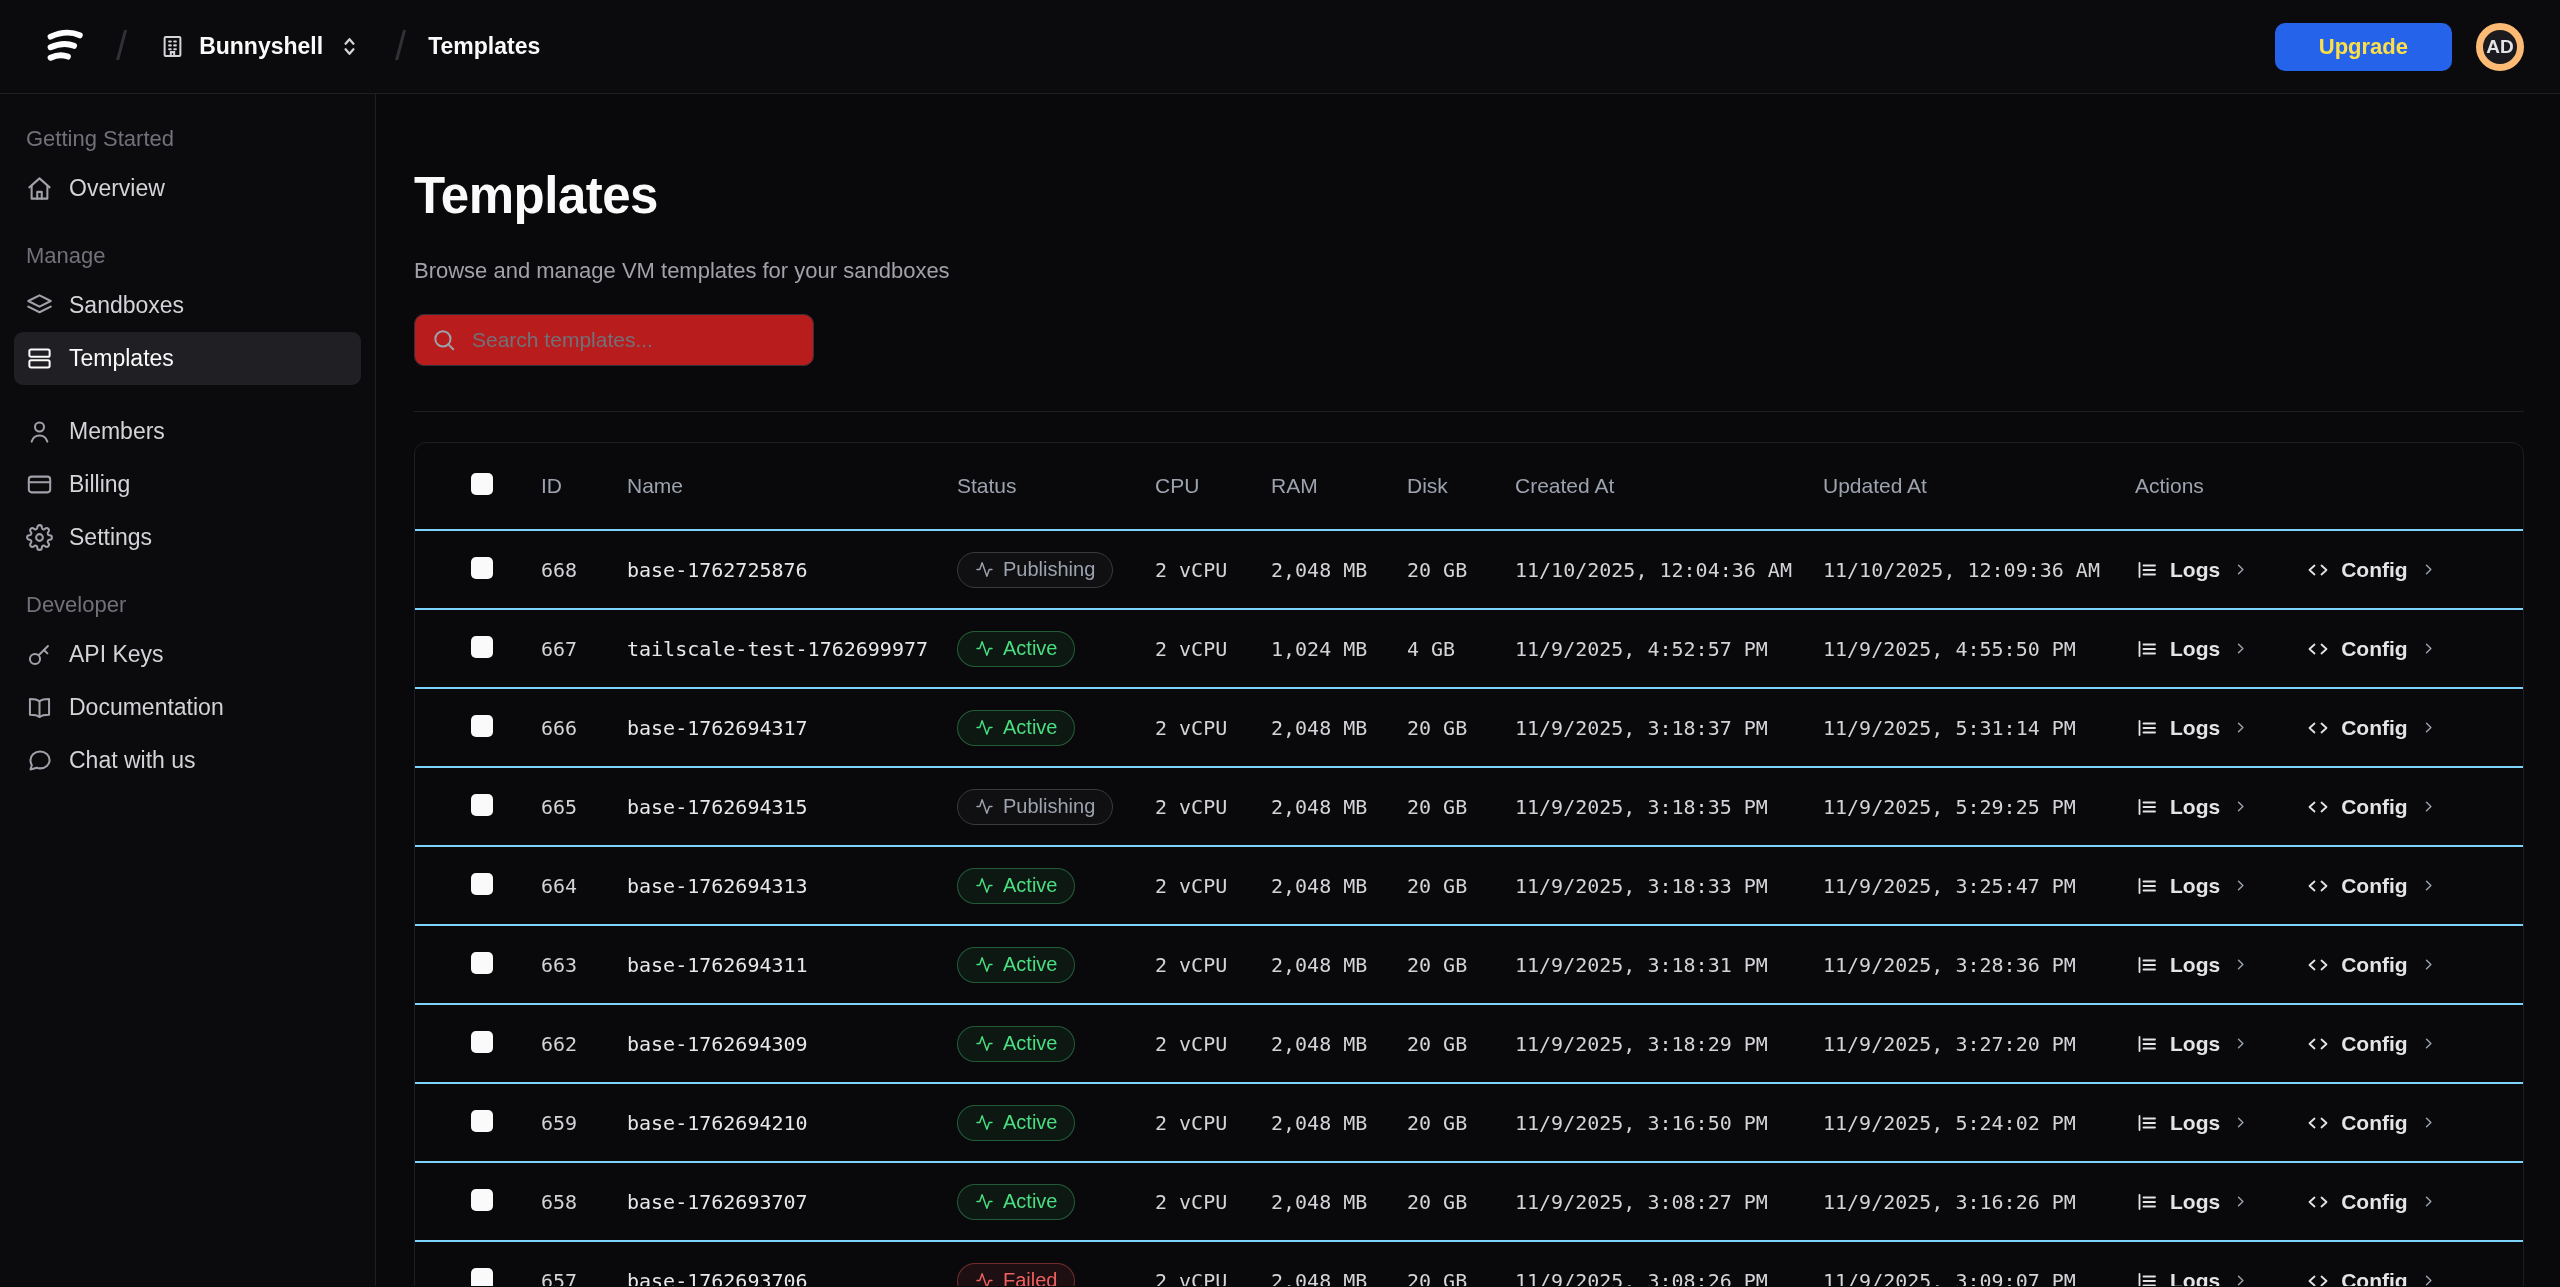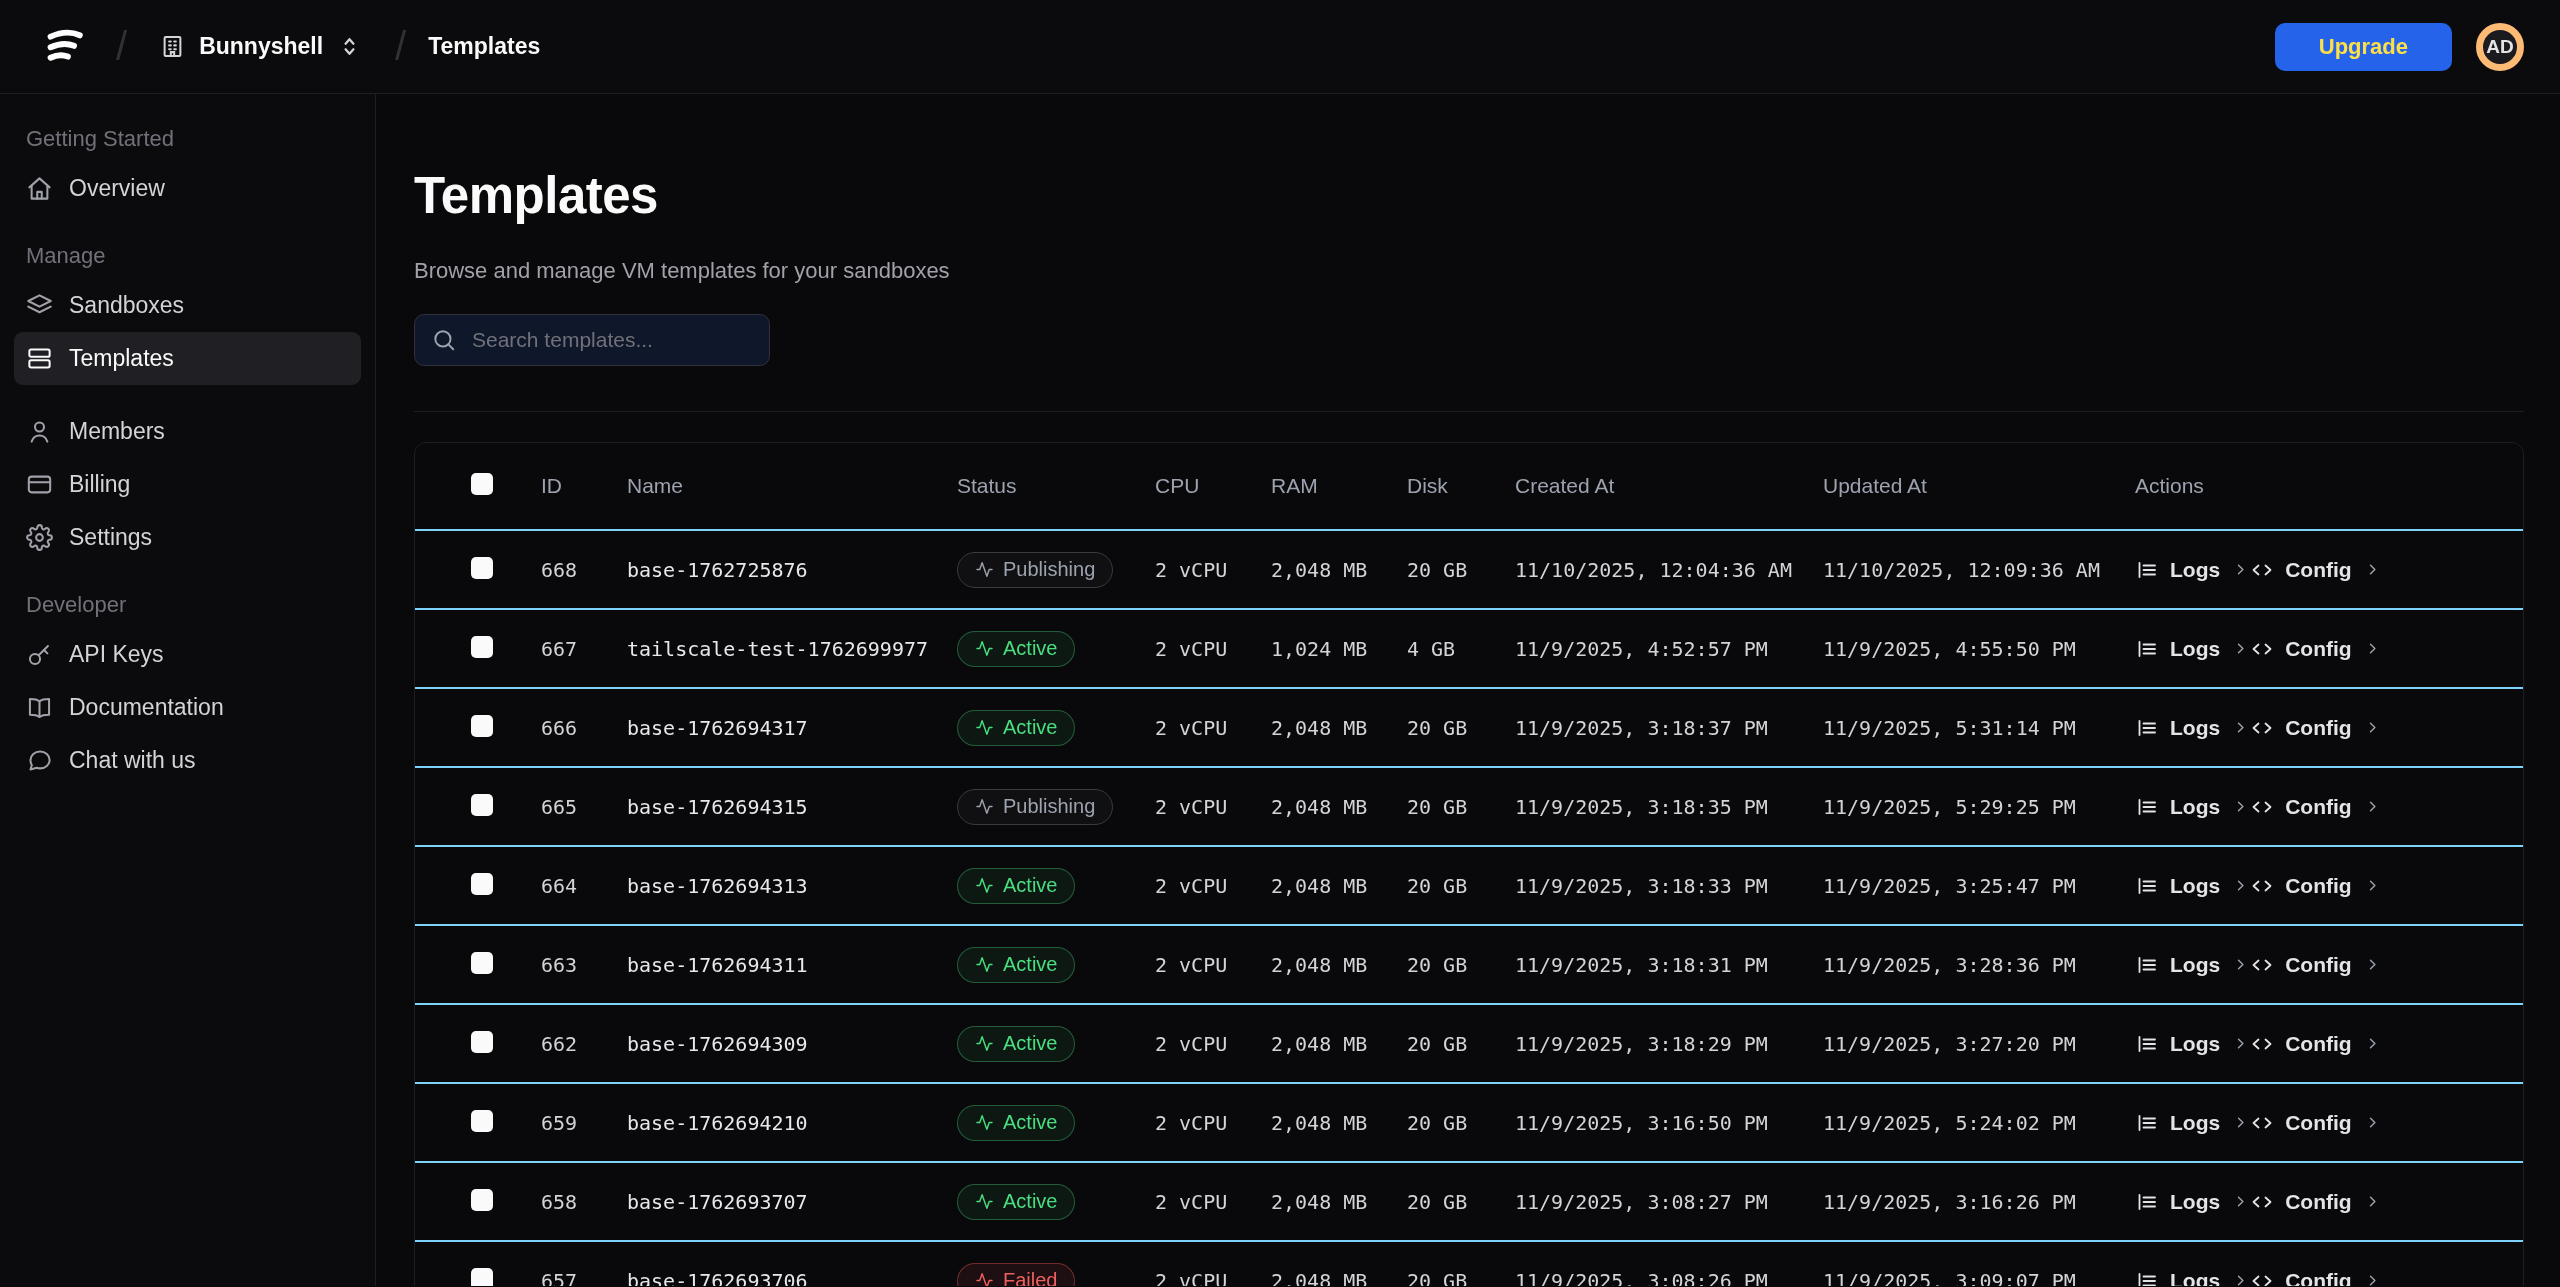--- a/index.html
+++ b/index.html
@@ -32,21 +32,21 @@
   .side-item{display:flex;align-items:center;gap:16px;height:53px;padding:0 12px;border-radius:9px;font-size:23px;color:#d4d4d8;cursor:pointer;}
   .side-item .icon{color:#a1a1aa;}
   .side-item .icon svg{width:27px;height:27px;}
   .side-item.active{background:#202024;color:#fafafa;}
   .side-item.active .icon{color:#fafafa;}
 
   
   .main{flex:1;padding:40px 36px 0 38px;overflow:hidden;background:#09090b;}
   .page-title{font-size:51px;font-weight:700;letter-spacing:-.5px;line-height:1.1;}
   .page-sub{font-size:22px;color:#a1a1aa;margin-top:14px;}
-  .searchbar{margin-top:30px;width:356px;height:52px;border:1px solid #313137;border-radius:10px;display:flex;align-items:center;gap:13px;padding:0 16px;background:#0f172a;}
+  .searchbar{margin-top:30px;width:400px;height:52px;border:1px solid #313137;border-radius:10px;display:flex;align-items:center;gap:13px;padding:0 16px;background:#b91c1c;}
   .searchbar .icon{color:#9ca3af;}
   .searchbar .icon svg{width:26px;height:26px;}
   .searchbar input{flex:1;background:transparent;border:none;outline:none;color:#e4e4e7;font-size:21px;font-family:inherit;}
   .searchbar input::placeholder{color:#71717a;}
   .divider{height:1px;background:#1f1f23;margin-top:45px;}
 
   .table-wrap{--grid:80px 86px 330px 198px 116px 136px 108px 308px 312px 1fr;
     margin-top:30px;border:1px solid #1e1e22;border-radius:12px;overflow:hidden;background:#09090b;}
   .thead{display:grid;grid-template-columns:var(--grid);align-items:center;height:86px;padding-left:46px;color:#9ca3af;font-size:21px;font-weight:500;}
   .tr{display:grid;grid-template-columns:var(--grid);align-items:center;height:79px;padding-left:46px;border-top:2px solid #7dd3fc;}
@@ -54,21 +54,21 @@
   .mono{font-family:"DejaVu Sans Mono",monospace;font-size:20px;color:#d4d4d8;}
   .name-cell{color:#e8e8ea;}
   .cb{width:22px;height:22px;border-radius:5px;background:#fafafa;display:inline-block;margin-left:10px;cursor:pointer;}
 
   .badge{display:inline-flex;align-items:center;gap:9px;height:36px;padding:0 17px;border-radius:999px;font-size:20px;font-weight:500;border:1px solid transparent;}
   .badge .icon svg{width:19px;height:19px;}
   .badge.active{color:var(--green,#4ade80);border-color:rgba(74,222,128,.35);background:rgba(74,222,128,.07);}
   .badge.publishing{color:var(--gray,#9ca3af);border-color:#3a3a40;background:rgba(255,255,255,.03);}
   .badge.failed{color:var(--red,#f26d6d);border-color:rgba(242,90,90,.4);background:rgba(242,90,90,.09);}
 
-  .actions-cell{display:flex;align-items:center;}
+  .actions-cell{display:flex;align-items:center;gap:56px;}
   .act-btn{display:inline-flex;align-items:center;gap:11px;background:none;border:none;padding:0;color:#e4e4e7;font-size:21px;font-weight:600;font-family:inherit;cursor:pointer;}
   .act-btn .icon svg{width:24px;height:24px;}
   .act-btn .chev{color:#9ca3af;}
   .act-btn .chev svg{width:19px;height:19px;}
 </style>
 </head>
 <body>
 
 <header class="topbar">
   <div class="logo">

